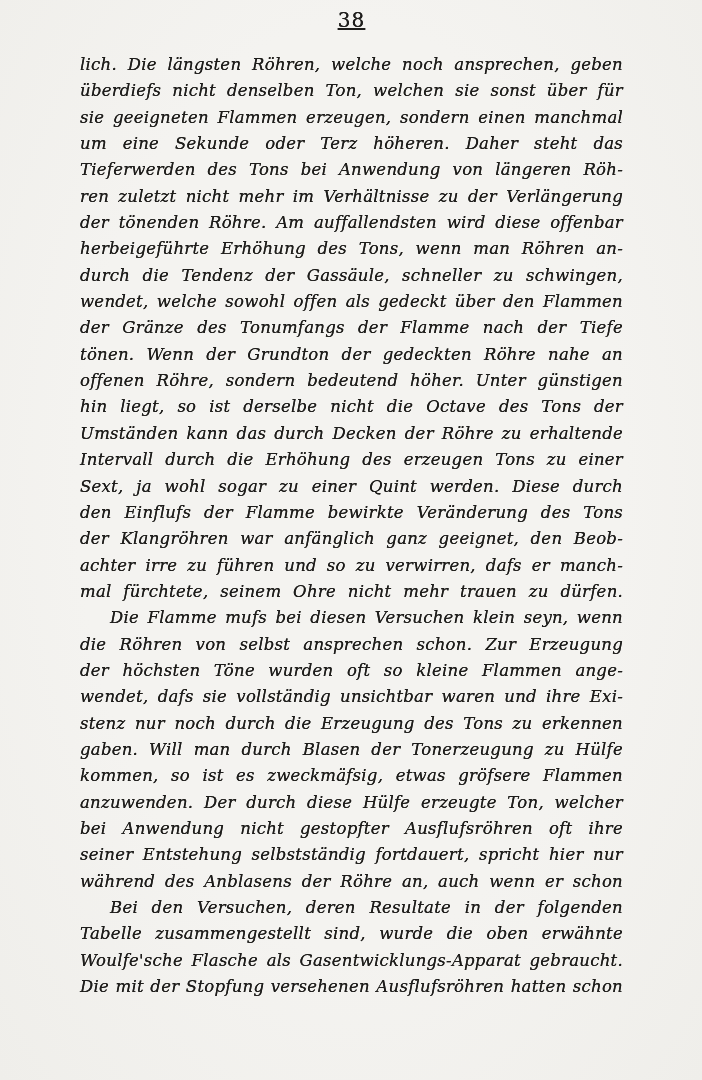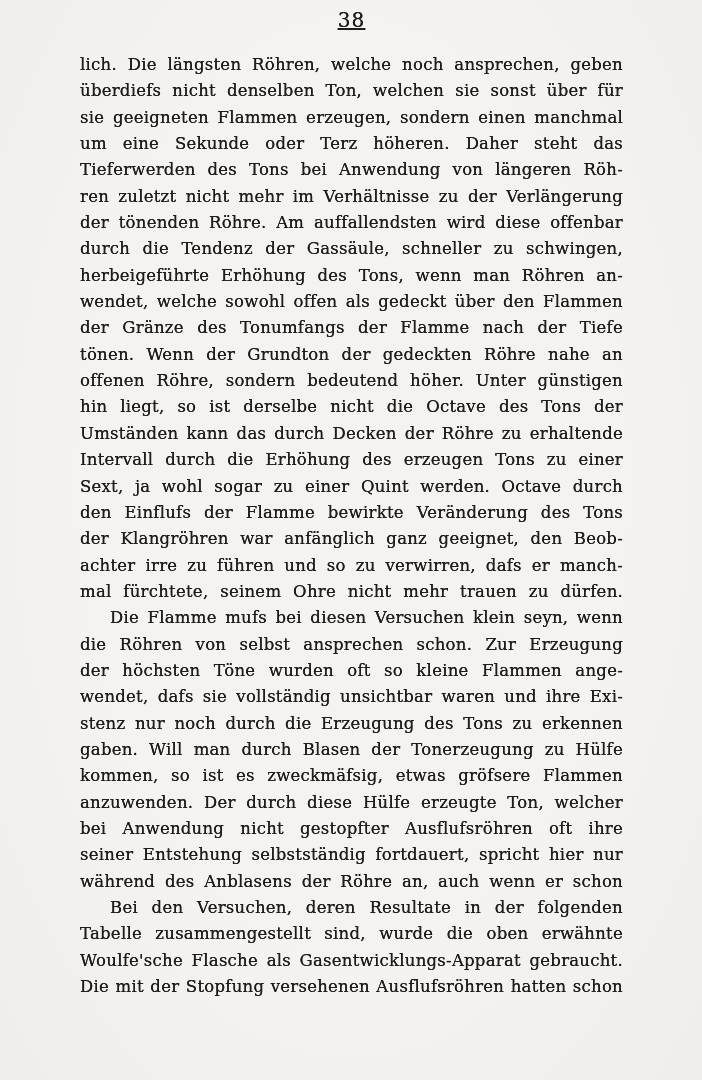--- a/index.html
+++ b/index.html
@@ -34,48 +34,49 @@
   }
   .line {
     font-size: 16.5px;
     line-height: 26.35px;
     height: 26.35px;
     text-align: justify;
     text-align-last: justify;
     letter-spacing: 0.25px;
     white-space: normal;
     text-shadow: 0 0 0.5px currentColor;
+    font-style: italic;
   }
   .line.indent {
     text-indent: 30px;
   }
 </style>
 </head>
 <body>
 
 <div class="page-number">38</div>
 
 <div class="text-block">
   <div class="line">lich.  Die längsten Röhren, welche noch ansprechen, geben</div>
   <div class="line">überdiefs nicht denselben Ton, welchen sie sonst über für</div>
   <div class="line">sie geeigneten Flammen erzeugen, sondern einen manchmal</div>
   <div class="line">um eine Sekunde oder Terz höheren.  Daher steht das</div>
   <div class="line">Tieferwerden des Tons bei Anwendung von längeren Röh-</div>
   <div class="line">ren zuletzt nicht mehr im Verhältnisse zu der Verlängerung</div>
   <div class="line">der tönenden Röhre.  Am auffallendsten wird diese offenbar</div>
+  <div class="line">herbeigeführte Erhöhung des Tons, wenn man Röhren an-</div>
   <div class="line">durch die Tendenz der Gassäule, schneller zu schwingen,</div>
-  <div class="line">herbeigeführte Erhöhung des Tons, wenn man Röhren an-</div>
   <div class="line">wendet, welche sowohl offen als gedeckt über den Flammen</div>
   <div class="line">der Gränze des Tonumfangs der Flamme nach der Tiefe</div>
   <div class="line">tönen.  Wenn der Grundton der gedeckten Röhre nahe an</div>
   <div class="line">offenen Röhre, sondern bedeutend höher.  Unter günstigen</div>
   <div class="line">hin liegt, so ist derselbe nicht die Octave des Tons der</div>
   <div class="line">Umständen kann das durch Decken der Röhre zu erhaltende</div>
   <div class="line">Intervall durch die Erhöhung des erzeugen Tons zu einer</div>
-  <div class="line">Sext, ja wohl sogar zu einer Quint werden.  Octave durch</div>
+  <div class="line">Sext, ja wohl sogar zu einer Quint werden.  Diese durch</div>
   <div class="line">den Einflufs der Flamme bewirkte Veränderung des Tons</div>
   <div class="line">der Klangröhren war anfänglich ganz geeignet, den Beob-</div>
   <div class="line">achter irre zu führen und so zu verwirren, dafs er manch-</div>
   <div class="line">mal fürchtete, seinem Ohre nicht mehr trauen zu dürfen.</div>
   <div class="line indent">Die Flamme mufs bei diesen Versuchen klein seyn, wenn</div>
   <div class="line">die Röhren von selbst ansprechen schon.  Zur Erzeugung</div>
   <div class="line">der höchsten Töne wurden oft so kleine Flammen ange-</div>
   <div class="line">wendet, dafs sie vollständig unsichtbar waren und ihre Exi-</div>
   <div class="line">stenz nur noch durch die Erzeugung des Tons zu erkennen</div>
   <div class="line">gaben.  Will man durch Blasen der Tonerzeugung zu Hülfe</div>

